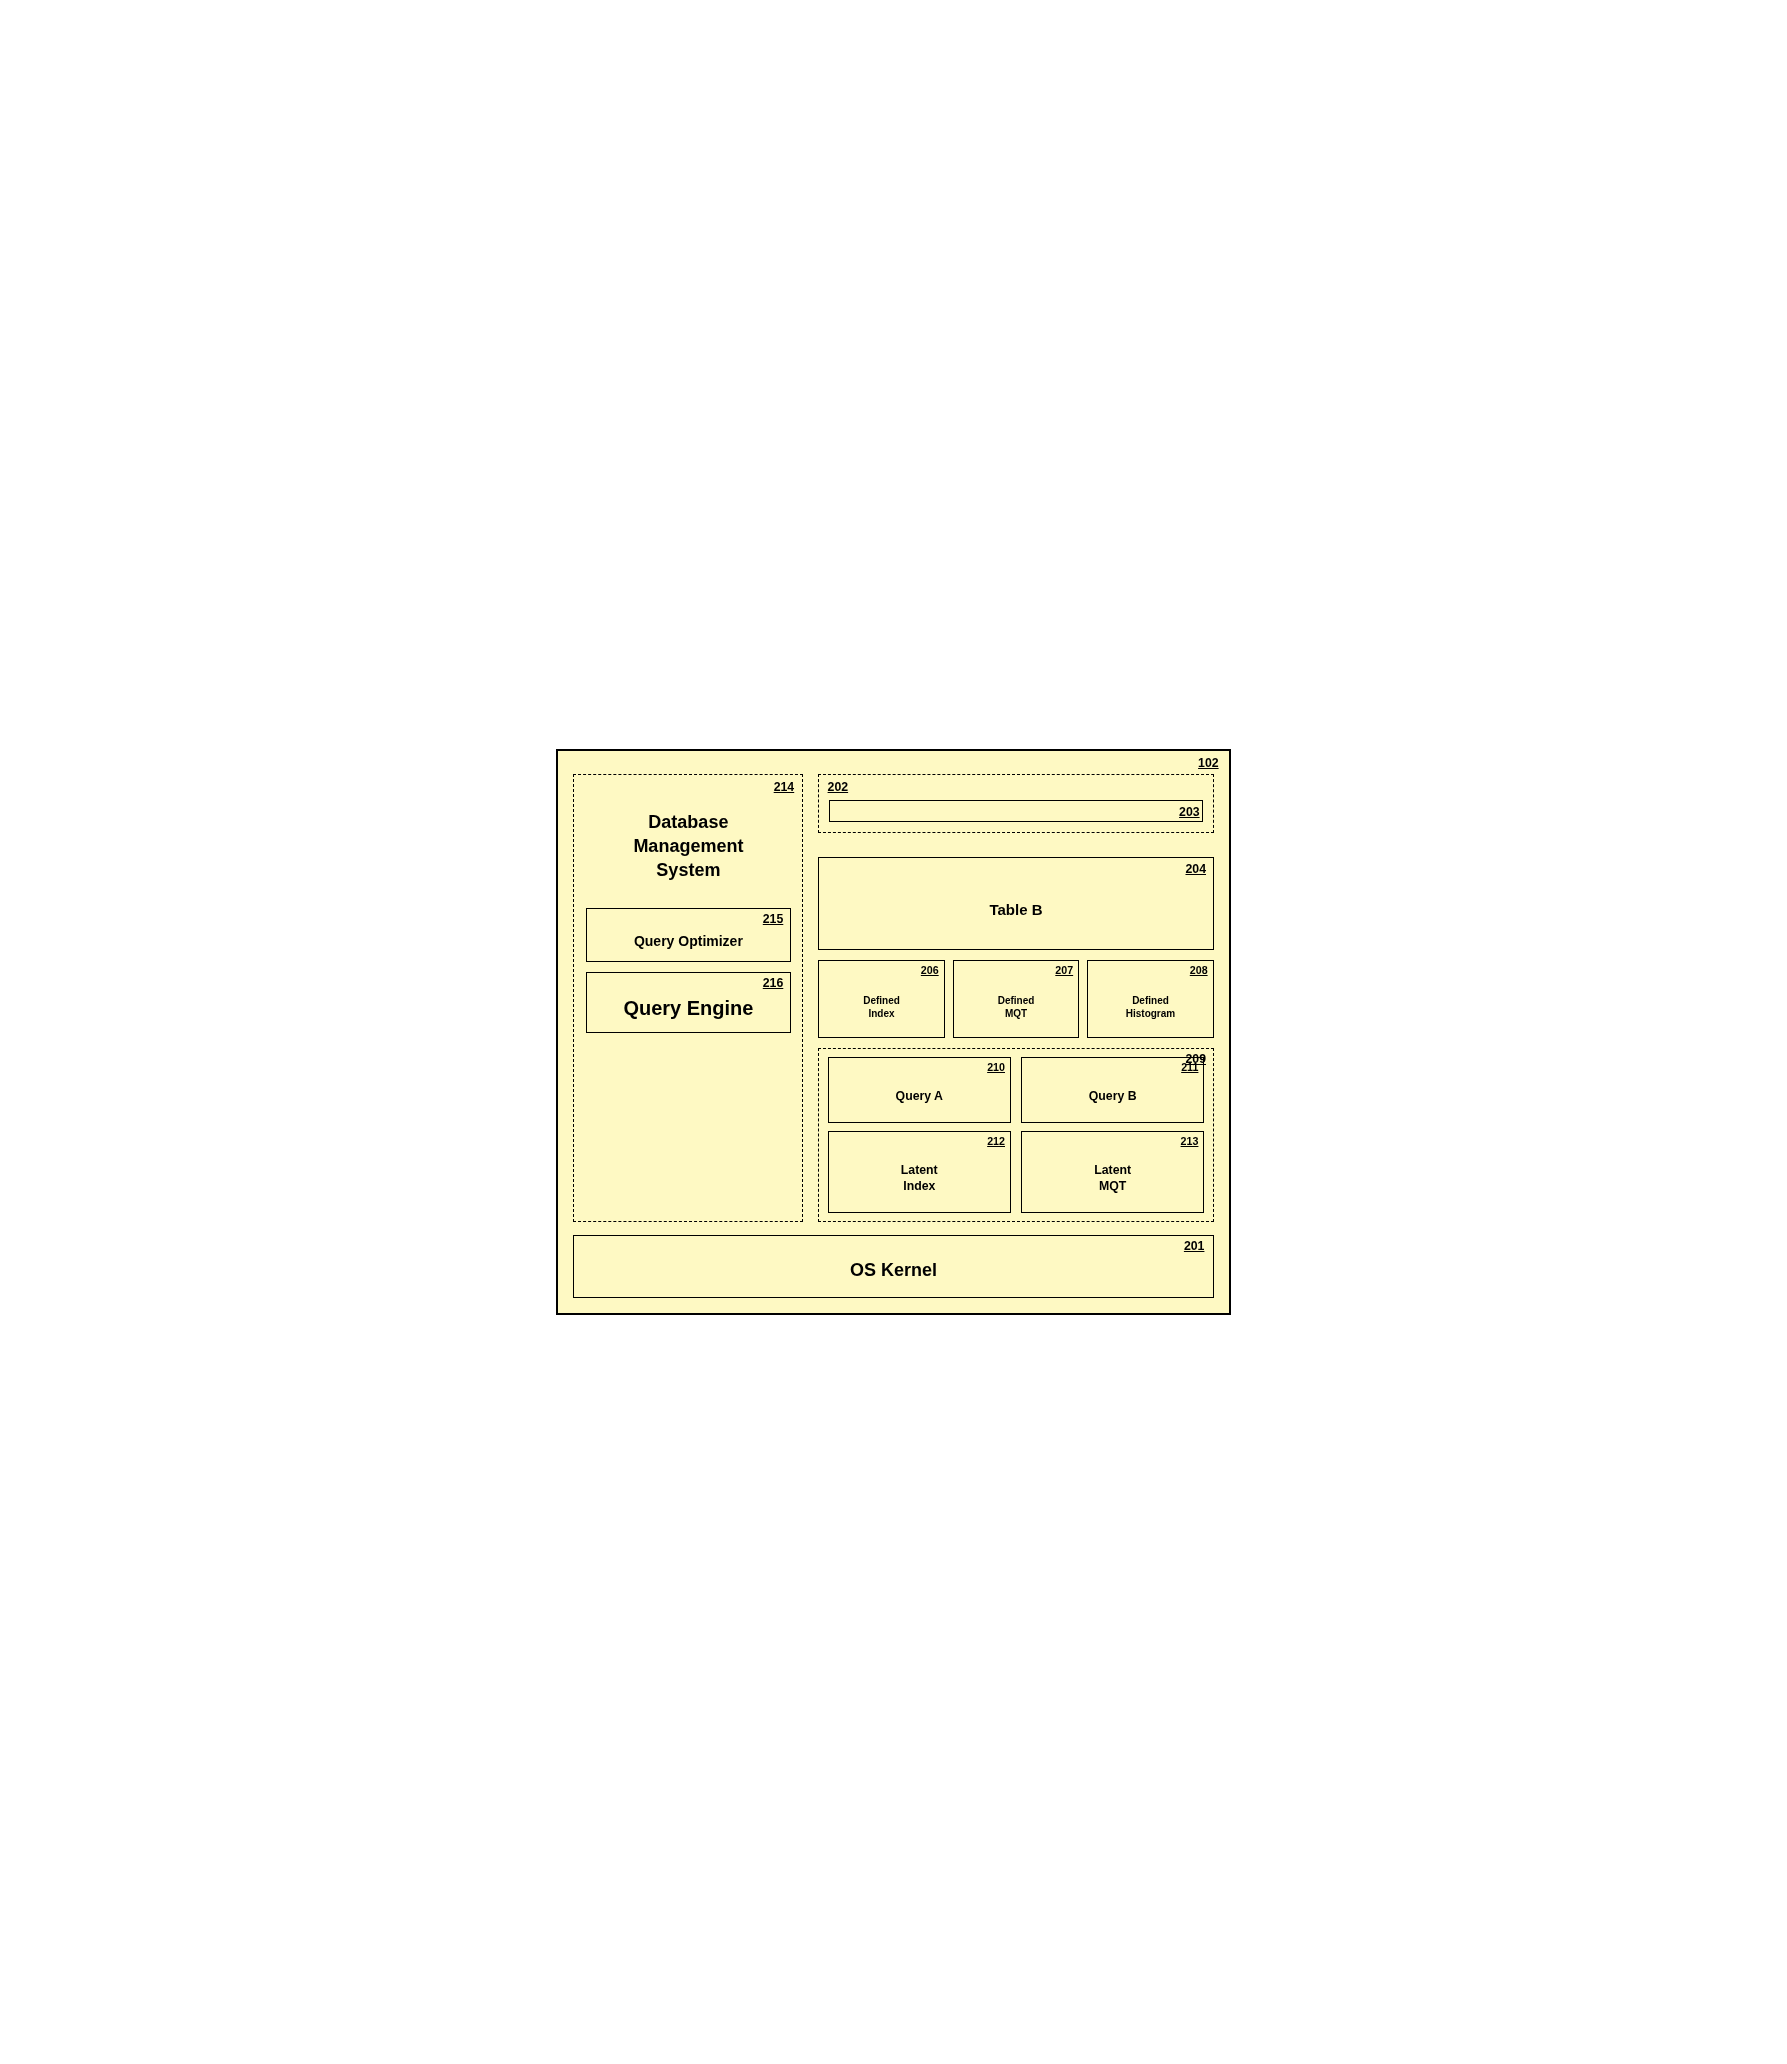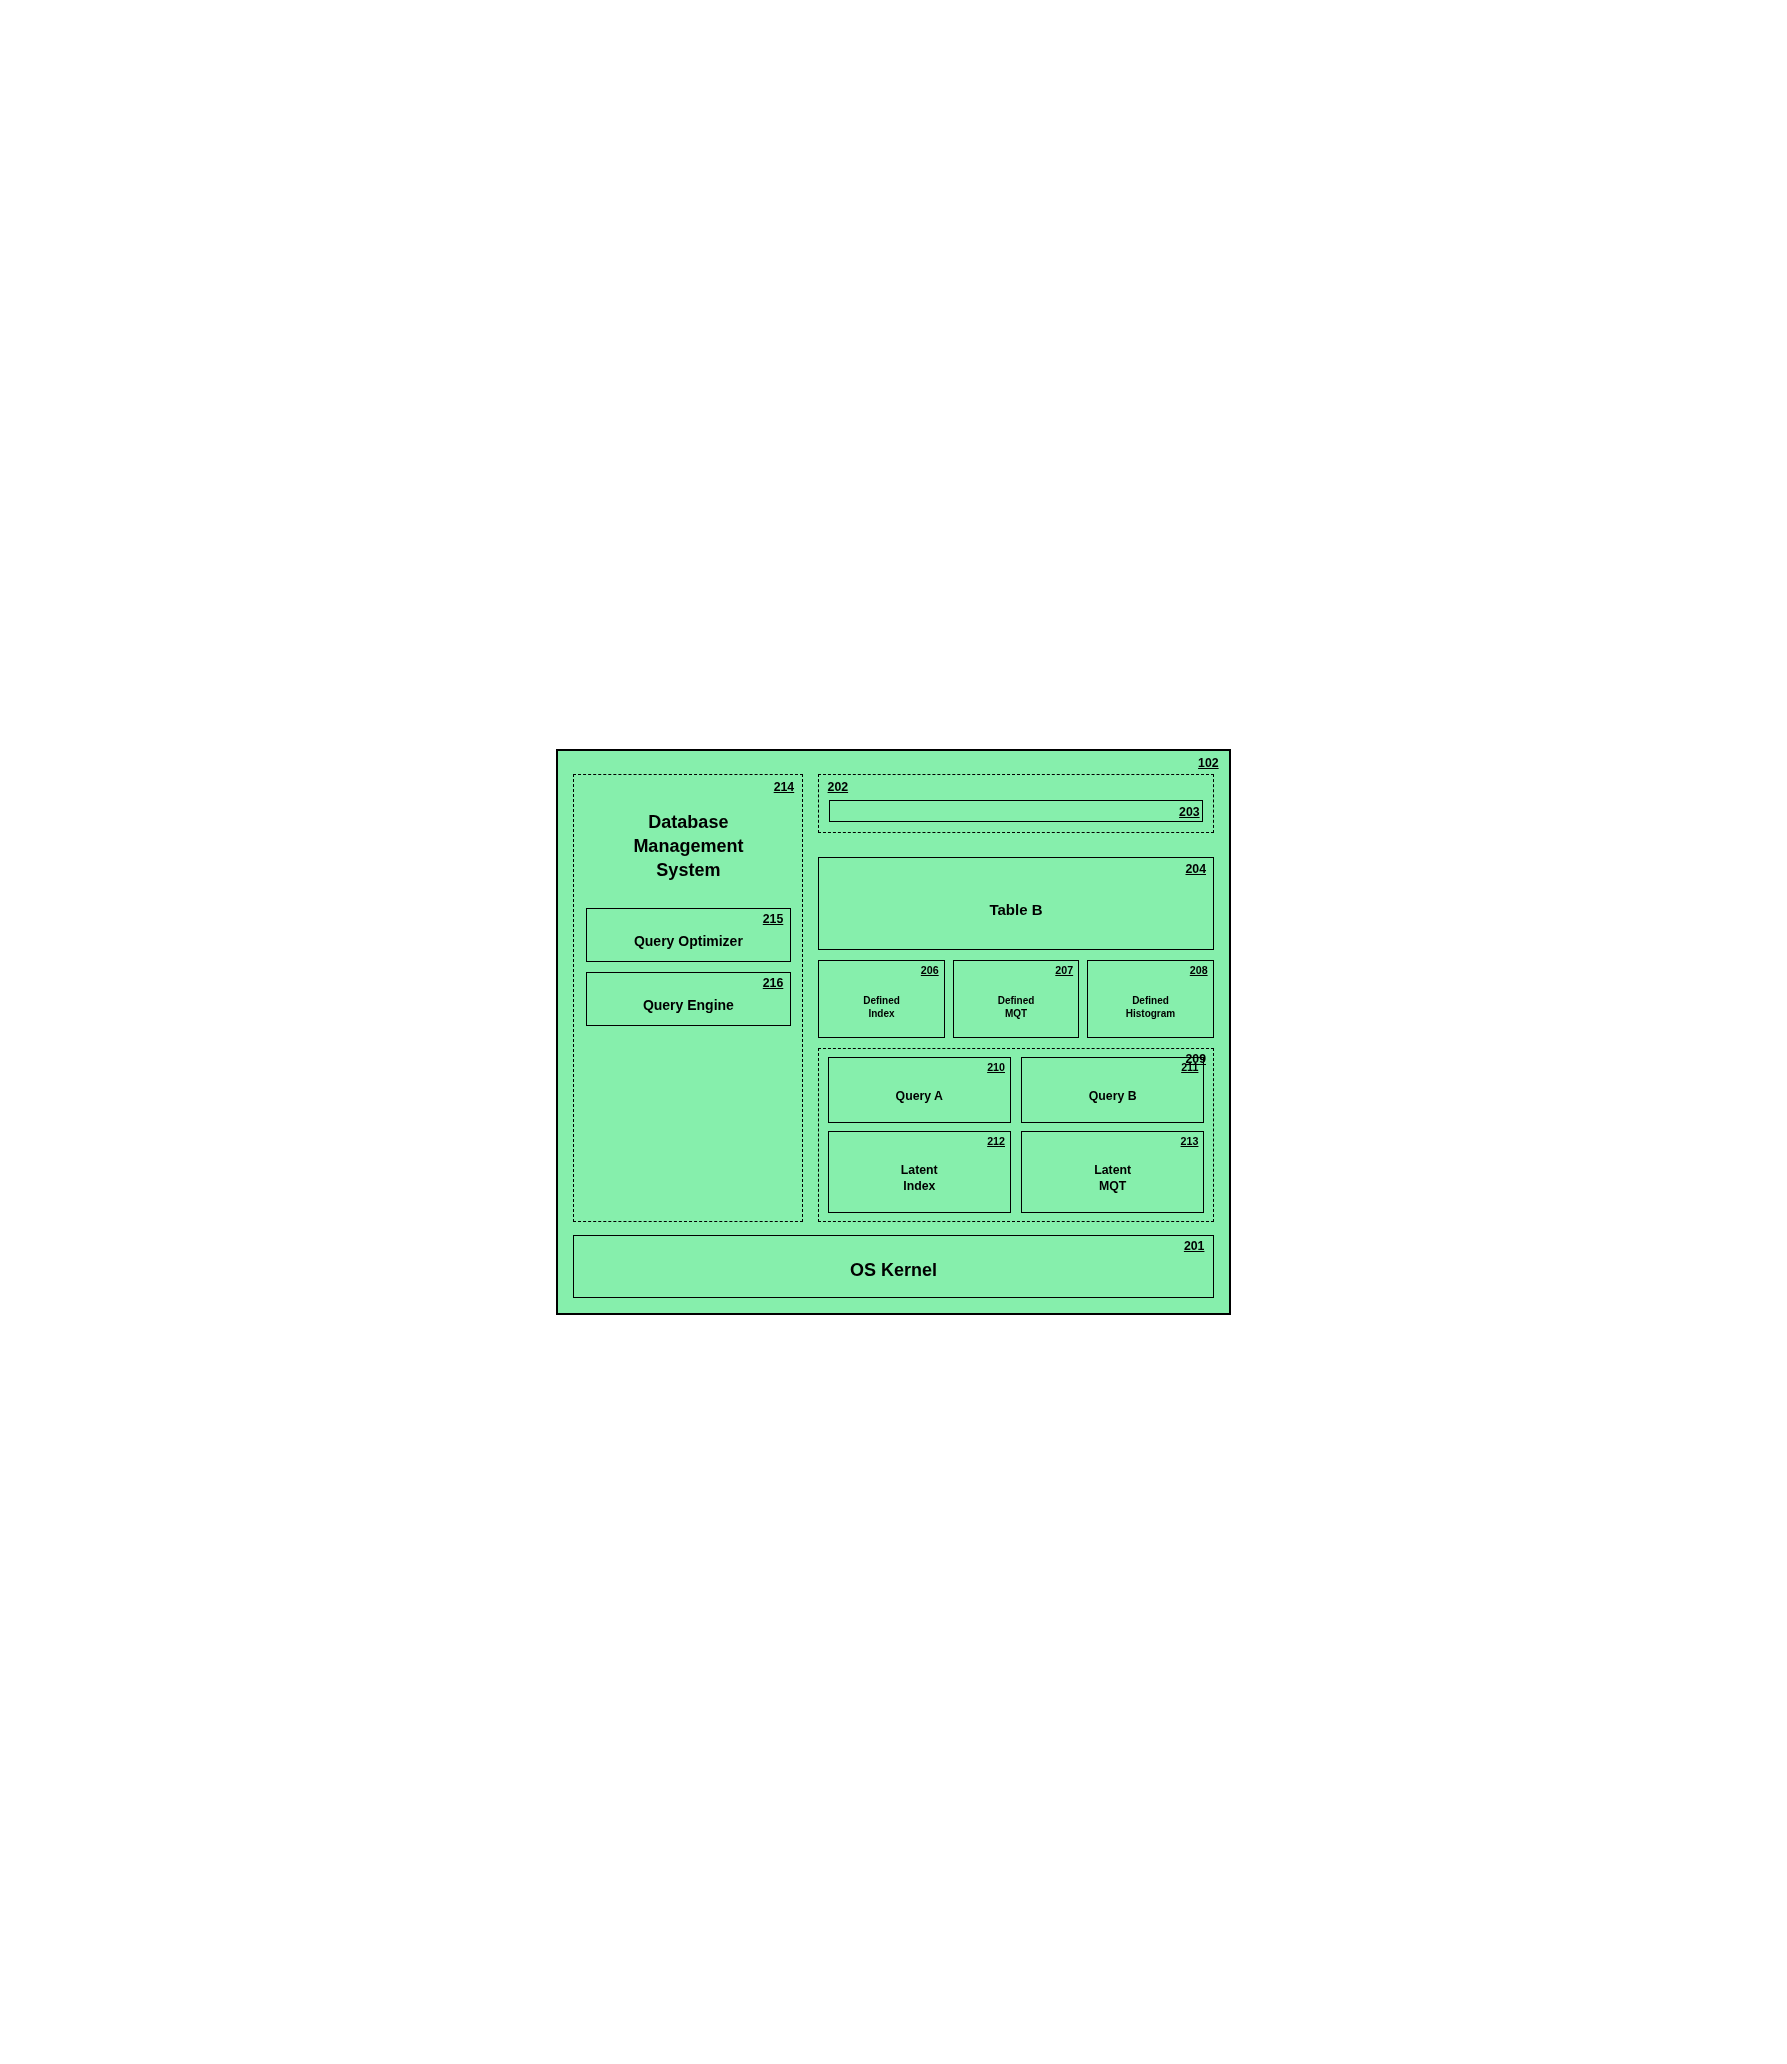--- a/index.html
+++ b/index.html
@@ -23,21 +23,21 @@
       font-weight: bold;
       text-decoration: underline;
       font-size: 12.3px;
     }
 
     
     .box-102 {
       border: 2.1px solid #000;
       padding: 15px 15px 15px 15px;
       position: relative;
-      background: #86efac;
+      background: #fef9c3;
     }
     .box-102 > .box-label {
       position: absolute;
       top: 5px;
       right: 10px;
     }
 
     
     .main-content {
       display: flex;
@@ -96,21 +96,21 @@
       padding: 11.5px 8.2px;
       position: relative;
     }
     .box-216 > .box-label {
       position: absolute;
       top: 3.3px;
       right: 6.6px;
     }
     .box-216-title {
       font-weight: bold;
-      font-size: 14px;
+      font-size: 20px;
       text-align: center;
       margin-top: 13px;
     }
 
     
     .col-right {
       flex: 1;
     }
 
     

